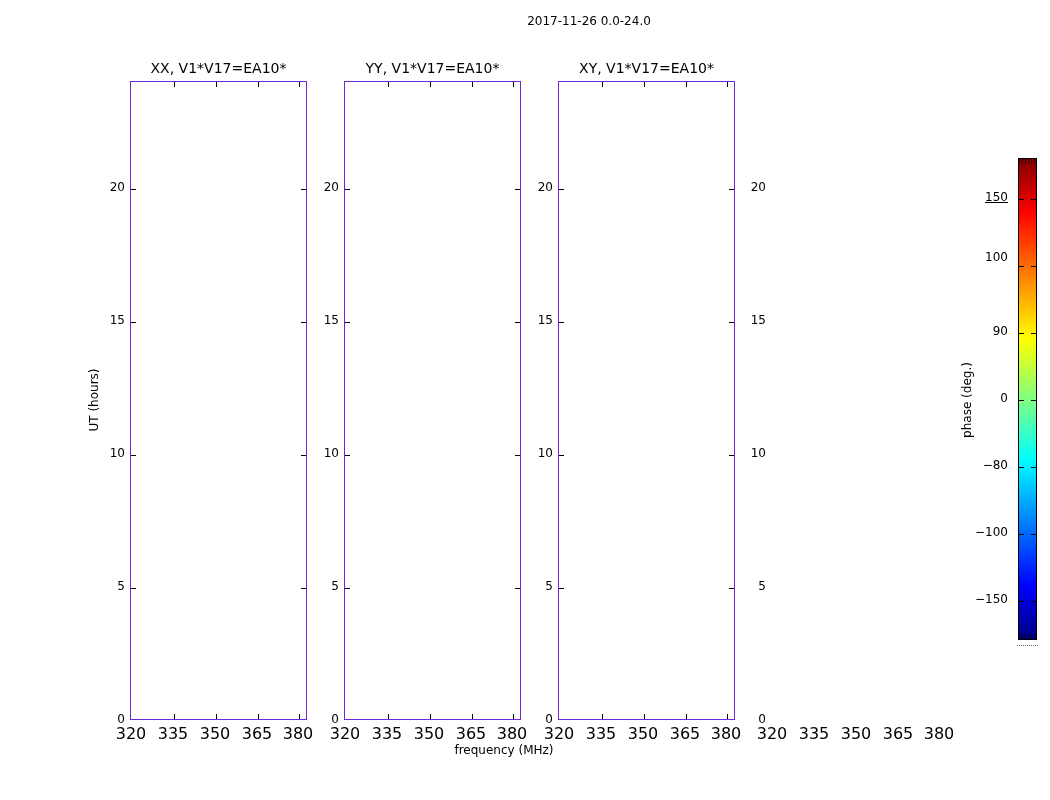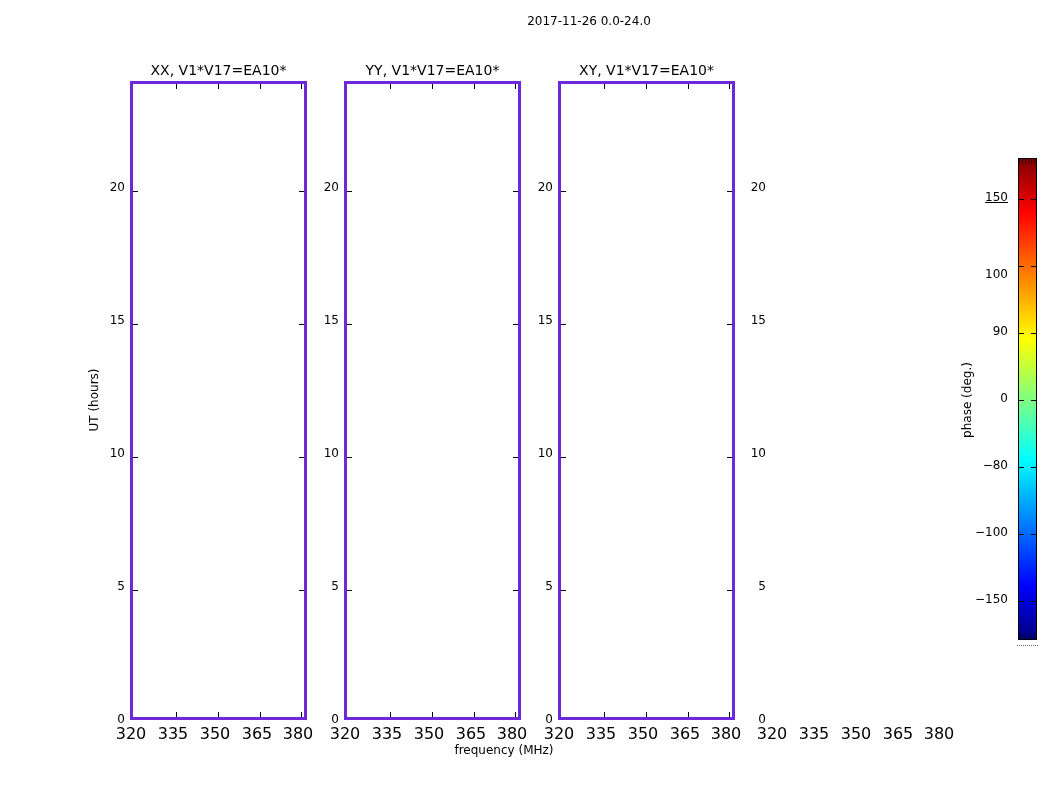--- a/index.html
+++ b/index.html
@@ -12,21 +12,21 @@
     overflow: hidden;
   }
   .suptitle {
     position: absolute; left: 589px; top: 21px;
     transform: translate(-50%, -50%);
     font-size: 12px; white-space: nowrap;
   }
   .panel {
     position: absolute; top: 81px;
     width: 177px; height: 639px;
-    border: 3px solid #6d28d9; box-sizing: border-box;
+    border: 1px solid #6d28d9; box-sizing: border-box;
     background: #ffffff;
   }
   .panel-title {
     position: absolute; top: -22px; left: 50%;
     transform: translateX(-50%);
     font-size: 14px; white-space: nowrap;
   }
   .tick { position: absolute; background: #000; }
   .tick.xb { width: 1px; height: 5px; bottom: 0; }
   .tick.xt { width: 1px; height: 5px; top: 0; }
@@ -197,19 +197,19 @@
     <div class="xticklabel" style="left: 794px;">335</div>
     <div class="xticklabel" style="left: 836px;">350</div>
     <div class="xticklabel" style="left: 878px;">365</div>
     <div class="xticklabel" style="left: 919px;">380</div>
     <div class="yticklabel" style="left: 724px; top: 712px;">0</div>
     <div class="yticklabel" style="left: 724px; top: 578.9px;">5</div>
     <div class="yticklabel" style="left: 724px; top: 445.75px;">10</div>
     <div class="yticklabel" style="left: 724px; top: 312.6px;">15</div>
     <div class="yticklabel" style="left: 724px; top: 179.5px;">20</div>
     <div class="cbticklabel" style="left: 964px; top: 190.2px; text-decoration: underline;">150</div>
-    <div class="cbticklabel" style="left: 964px; top: 267px;">100</div>
+    <div class="cbticklabel" style="left: 964px; top: 250px;">100</div>
     <div class="cbticklabel" style="left: 964px; top: 324.1px;">90</div>
     <div class="cbticklabel" style="left: 964px; top: 391.1px;">0</div>
     <div class="cbticklabel" style="left: 964px; top: 458px;">−80</div>
     <div class="cbticklabel" style="left: 964px; top: 525px;">−100</div>
     <div class="cbticklabel" style="left: 964px; top: 591.9px;">−150</div>
   </div>
 
 </body></html>

